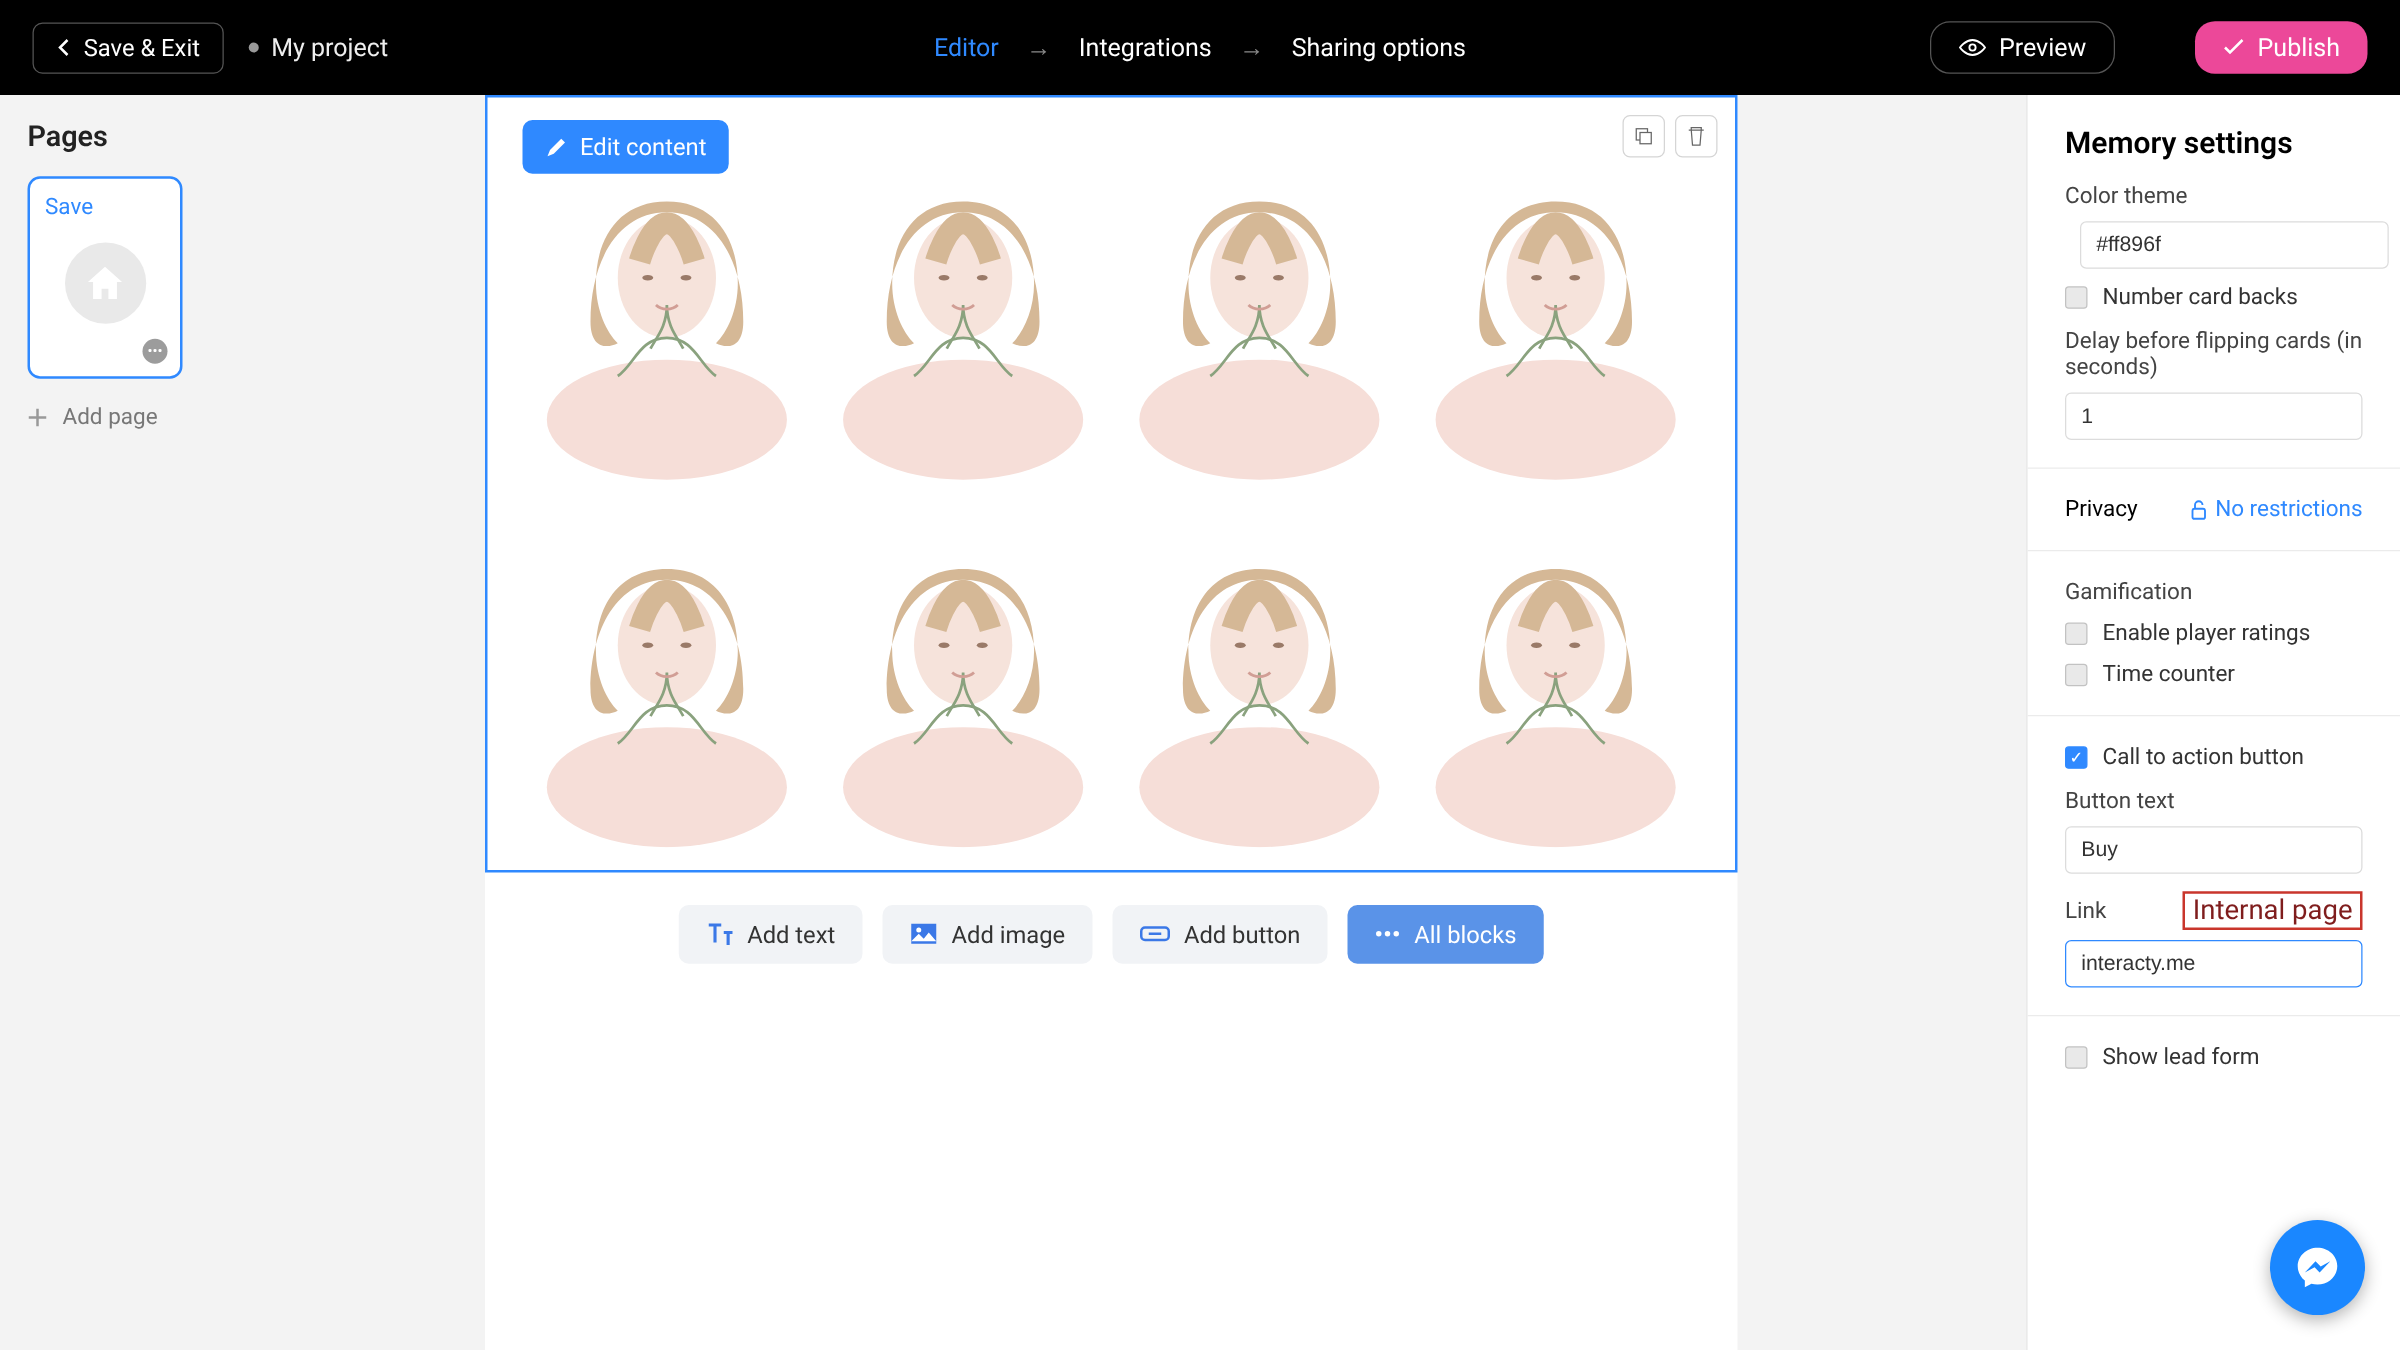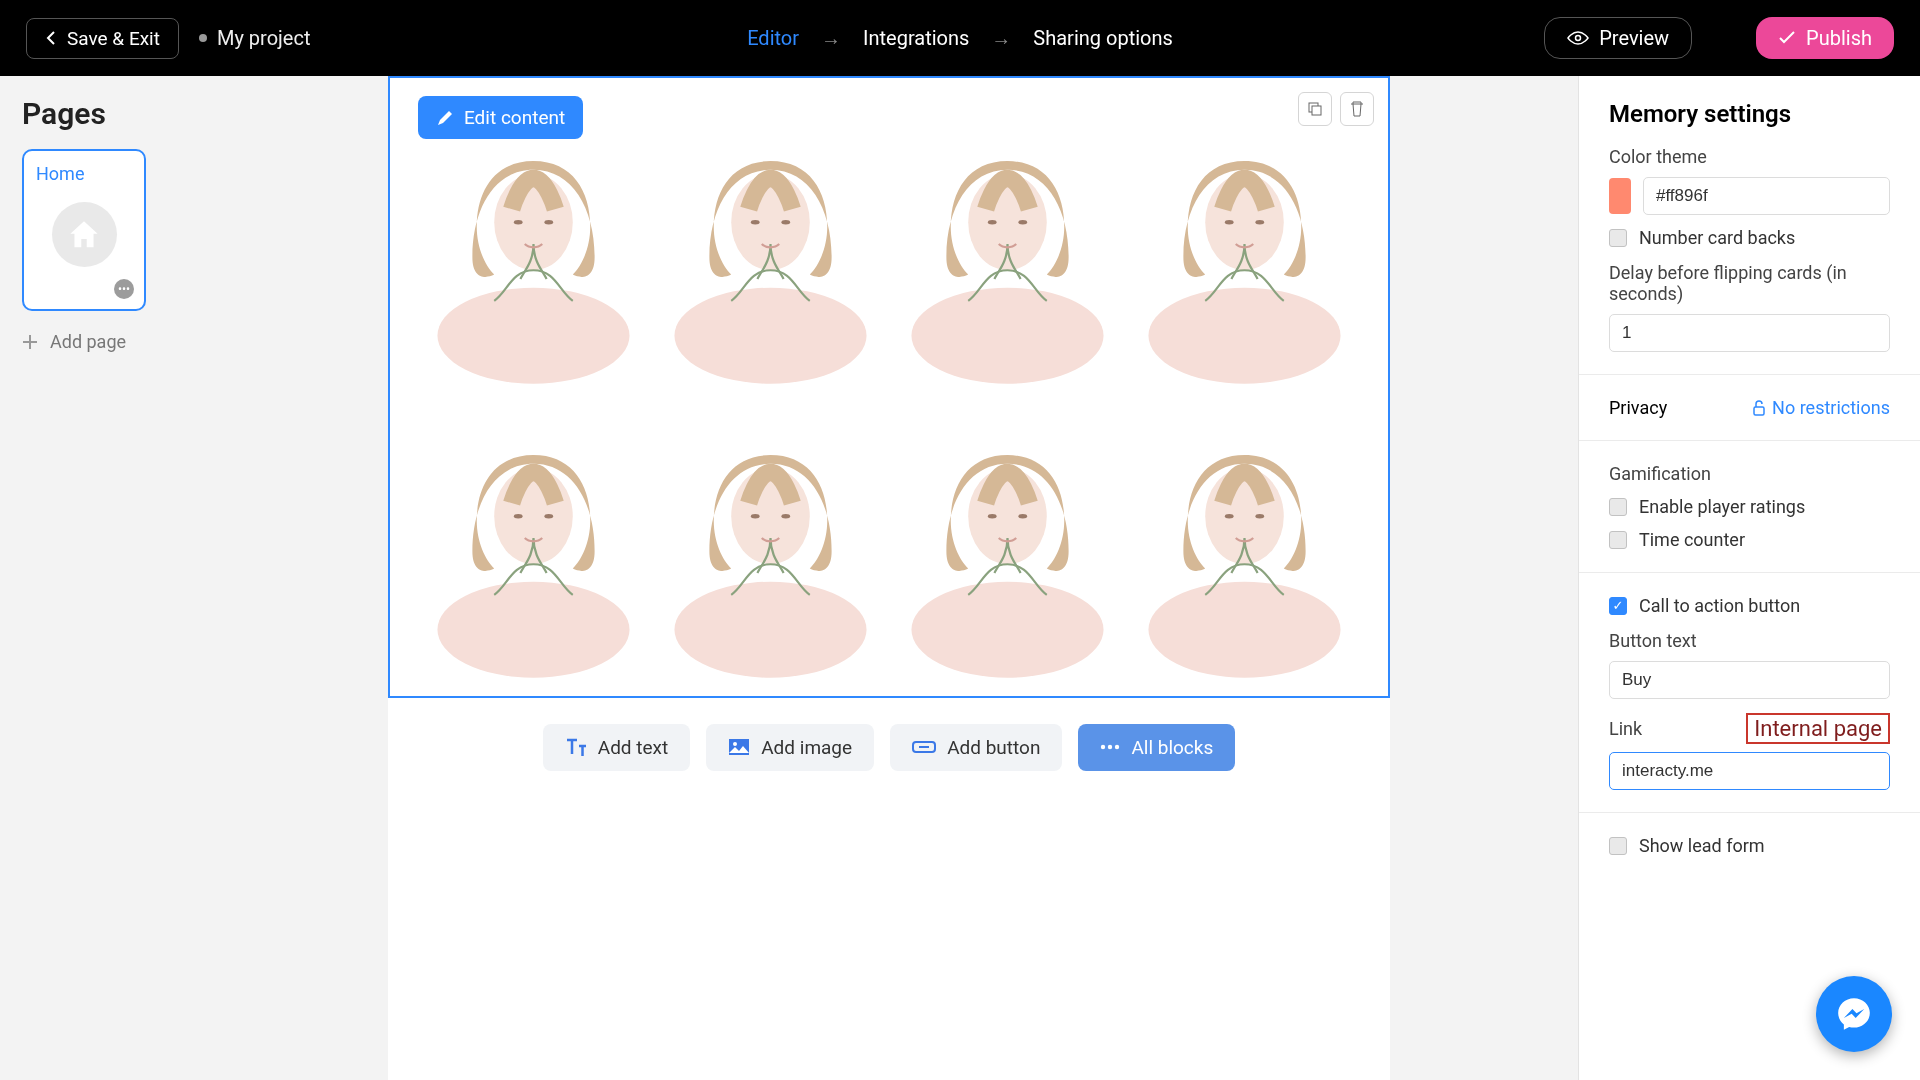--- a/index.html
+++ b/index.html
@@ -14,21 +14,21 @@
 .center-nav .nav-item { color:#fff; cursor:pointer; }
 .center-nav .nav-item.active { color:#2f89ff; }
 .arrow-sep { color:#888; }
 .right-actions { margin-left:auto; display:flex; gap:16px; }
 .btn { display:flex; align-items:center; gap:10px; border-radius:16px; padding:8px 22px; font-size:20px; cursor:pointer;margin-left:48px; }
 .btn.preview { border:1px solid #555; }
 .btn.publish { background:#ec4899; }
 
 
 .left-panel { position:absolute; top:76px; left:0; width:200px; bottom:0; background:#f3f3f3; padding:20px 22px; }
-.pages-title { font-size:30px; font-weight:600; margin-bottom:18px; color:#222; }
+.pages-title { font-size:23px; font-weight:600; margin-bottom:18px; color:#222; }
 .page-thumb { width:124px; height:162px; background:#fff; border:2px solid #2f89ff; border-radius:10px; padding:12px; position:relative; cursor:pointer; }
 .page-thumb .label { color:#2f89ff; font-size:18px; }
 .home-circle { width:65px; height:65px; background:#e9e9e9; border-radius:50%; margin:18px auto 0; display:flex; align-items:center; justify-content:center; }
 .home-circle svg { fill:#fff; }
 .page-dots { position:absolute; right:10px; bottom:10px; width:20px; height:20px; background:#9c9c9c; border-radius:50%; display:flex; align-items:center; justify-content:center; color:#fff; font-size:12px; }
 .add-page { display:flex; align-items:center; gap:12px; color:#777; margin-top:20px; cursor:pointer; font-size:18px; }
 
 
 .help-pills { position:absolute; left:210px; bottom:22px; display:flex; flex-direction:column; gap:18px; }
 .pill-row { display:flex; align-items:center; gap:12px; }
@@ -44,21 +44,21 @@
 .tool { width:34px; height:34px; border:1px solid #d5d5d5; border-radius:6px; display:flex; align-items:center; justify-content:center; background:#fff; cursor:pointer; }
 .card-grid { display:grid; grid-template-columns:repeat(4,1fr); gap:10px; margin-top:0; }
 .card { aspect-ratio:1/1.25; display:flex; align-items:center; justify-content:center; }
 .card svg { width:100%; height:100%; }
 
 .add-row { display:flex; justify-content:center; gap:16px; padding:26px 0; }
 .add-btn { display:flex; align-items:center; gap:11px; background:#f1f3f6; border-radius:8px; padding:12px 22px; font-size:19px; color:#333; cursor:pointer; }
 .add-btn.all { background:#5a93e8; color:#fff; }
 
 
-.right-panel { position:absolute; top:76px; right:0; bottom:0; width:342px; background:#fff; border-left:1px solid #e3e3e3; overflow:auto; }
+.right-panel { position:absolute; top:76px; right:0; bottom:0; width:299px; background:#fff; border-left:1px solid #e3e3e3; overflow:auto; }
 .panel-title { font-size:24px; font-weight:600; padding:24px 30px 18px; }
 .section { padding:0 30px 22px; border-bottom:1px solid #ebebeb; }
 .section-label { font-size:18px; color:#444; margin-bottom:10px; }
 .color-row { display:flex; gap:12px; align-items:center; }
 .swatch { width:36px; height:36px; background:#ff896f; border-radius:4px; }
 .text-input { flex:1; border:1px solid #dcdcdc; border-radius:5px; padding:8px 12px; font-size:17px; color:#333; }
 .full-input { width:100%; border:1px solid #dcdcdc; border-radius:5px; padding:8px 12px; font-size:17px; color:#333; }
 .full-input.active { border-color:#2f89ff; }
 .chk-row { display:flex; align-items:center; gap:12px; margin-top:12px; color:#333; font-size:18px; }
 .chk { width:18px; height:18px; border:1px solid #c2c2c2; border-radius:3px; background:#e9e9e9; display:flex; align-items:center; justify-content:center; }
@@ -107,21 +107,21 @@
           <path d="M2 7l4 4L16 1" stroke="#fff" stroke-width="2" fill="none"></path>
         </svg>
       <span>Publish</span>
     </div>
   </div>
 </div>
 
 <div class="left-panel">
   <div class="pages-title">Pages</div>
   <div class="page-thumb">
-    <div class="label">Home</div>
+    <div class="label">Save</div>
     <div class="home-circle">
       <svg width="34" height="30" viewBox="0 0 24 22">
           <path fill="#fff" d="M12 1 L22 10 H19 V20 H14 V14 H10 V20 H5 V10 H2 Z"></path>
         </svg>
     </div>
     <div class="page-dots">•••</div>
   </div>
   <div class="add-page">
     <svg width="16" height="16" viewBox="0 0 16 16">
         <path d="M8 1v14M1 8h14" stroke="#999" stroke-width="2"></path>

